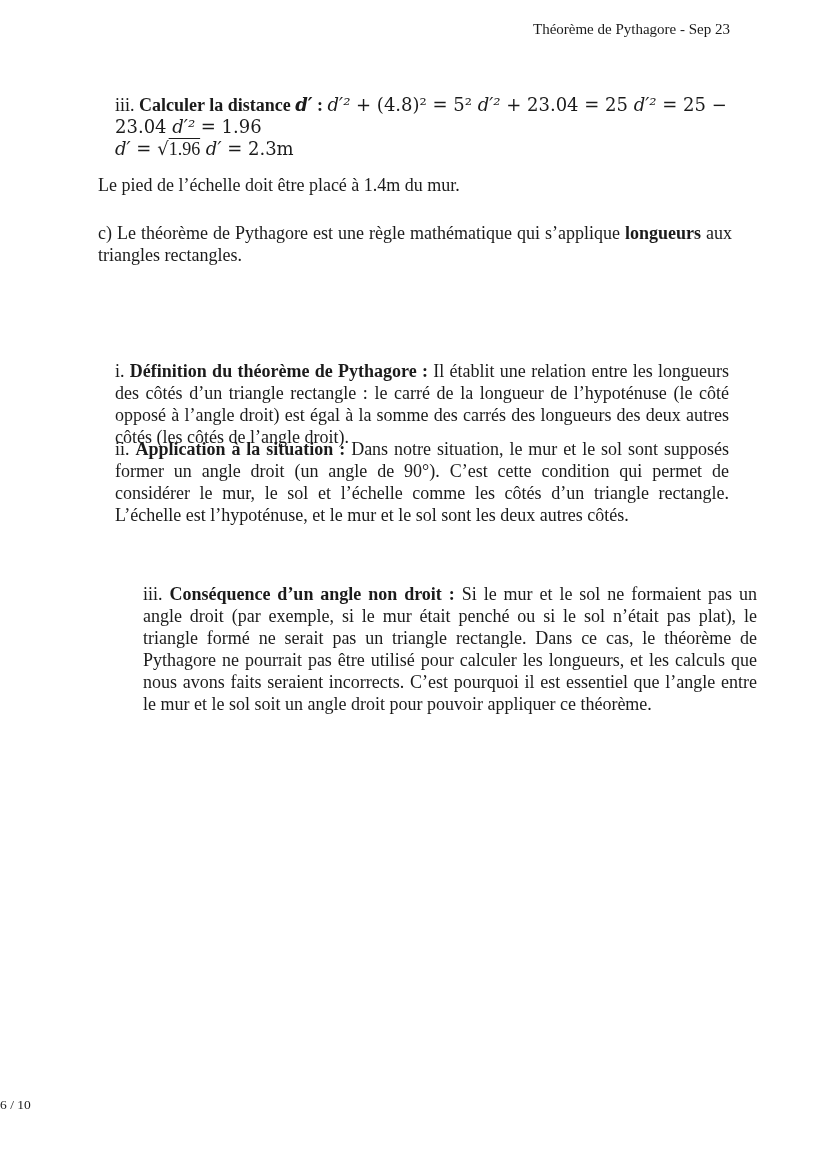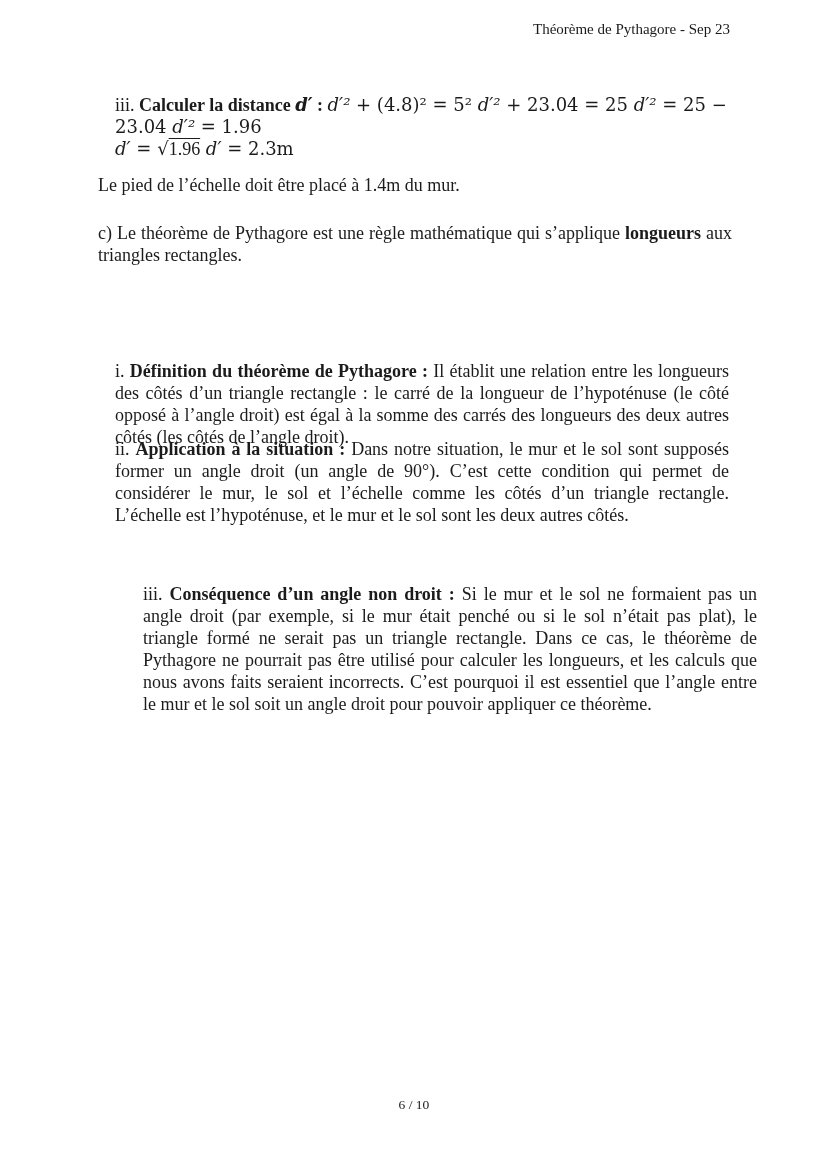--- a/index.html
+++ b/index.html
@@ -30,21 +30,20 @@
   .concl  { top: 174px; left: 98px;  width: 634px; }
   .parac  { top: 222px; left: 98px;  width: 634px; }
   .item1  { top: 316px; left: 115px; width: 614px; margin-top: 44px; }
   .item2  { top: 438px; left: 115px; width: 614px; }
   .item3  { top: 583px; left: 115px; width: 614px; margin-left: 28px; }
   .footer {
     position: absolute;
     top: 1097px;
     left: 0;
     width: 100%;
-    text-align: center;
     font-size: 13.5px;
     color: #1a1a1a;
   }
   .b  { font-weight: bold; }
   .mv { font-family: "DejaVu Serif", serif; font-style: italic; }
   .mn { font-family: "DejaVu Serif", serif; }
   .sqrt { font-family: "DejaVu Serif", serif; }
   .rad  { font-family: Liberation Serif, serif; text-decoration: overline; }
 </style>
 </head>

